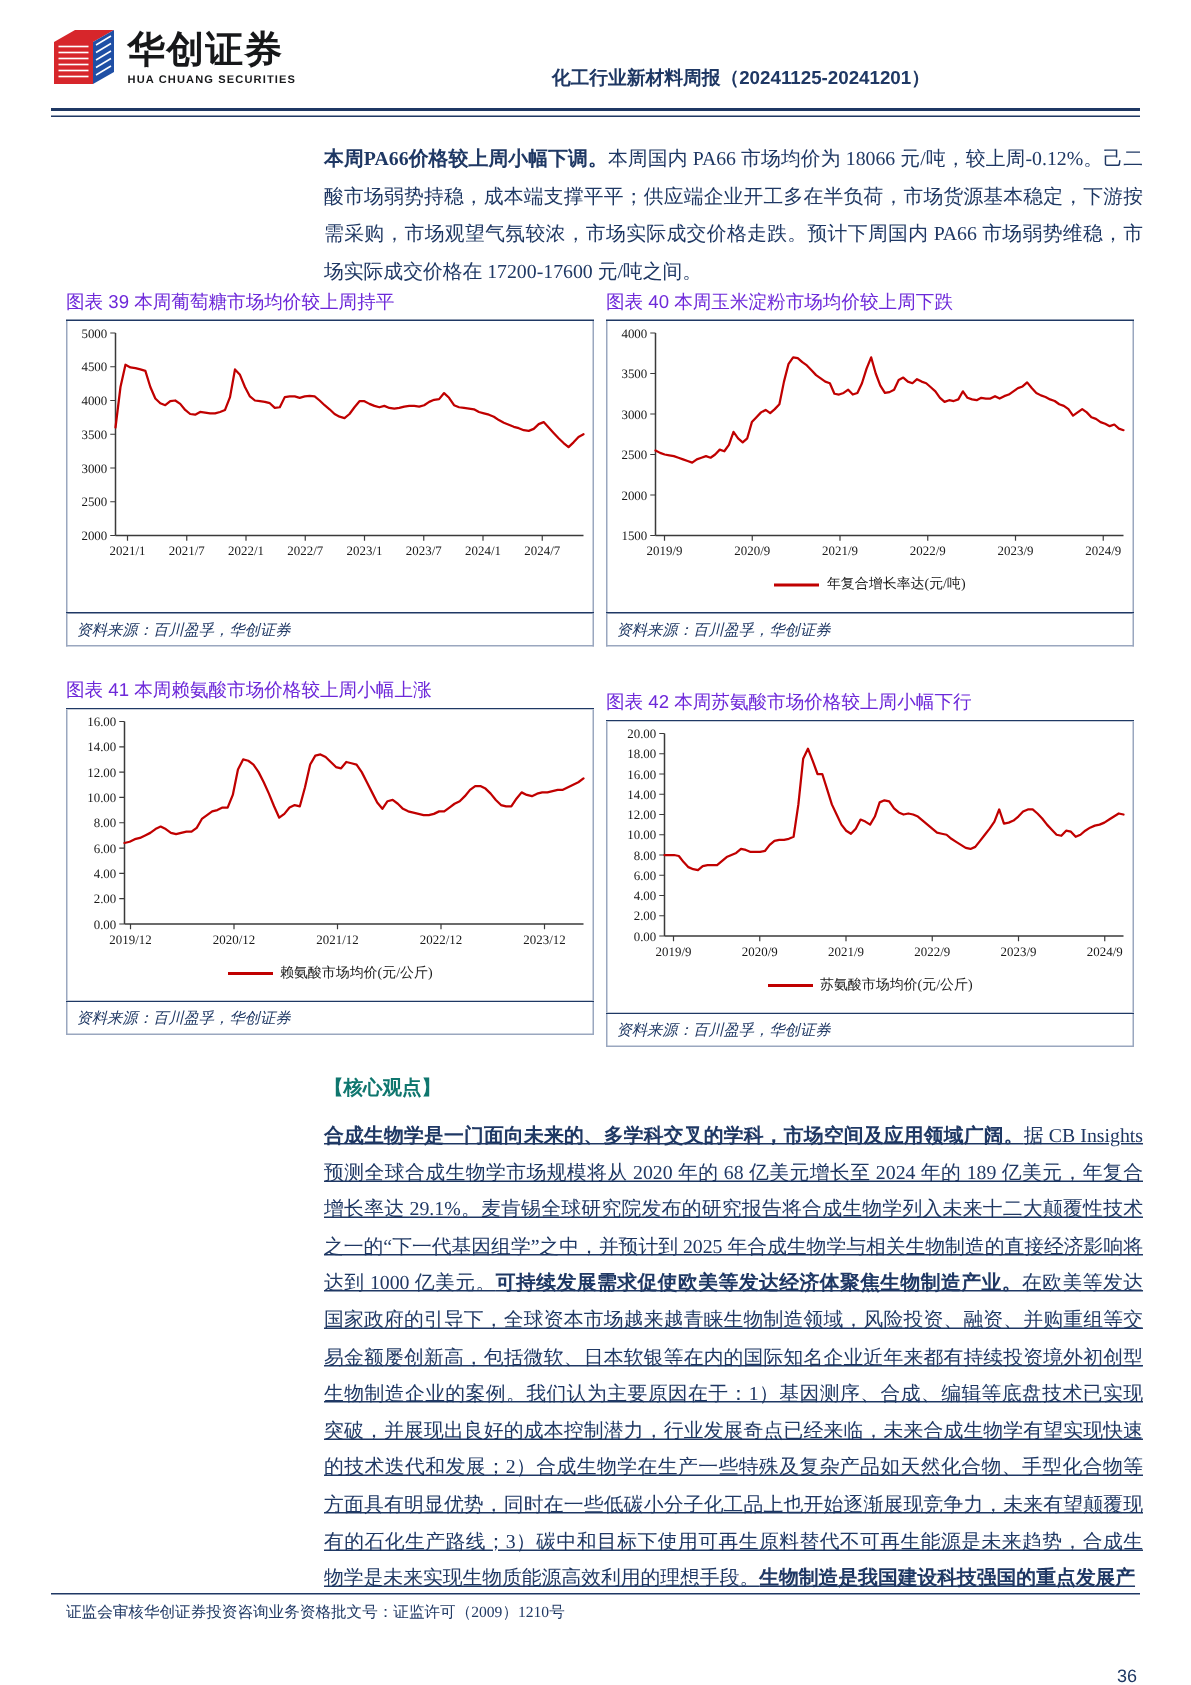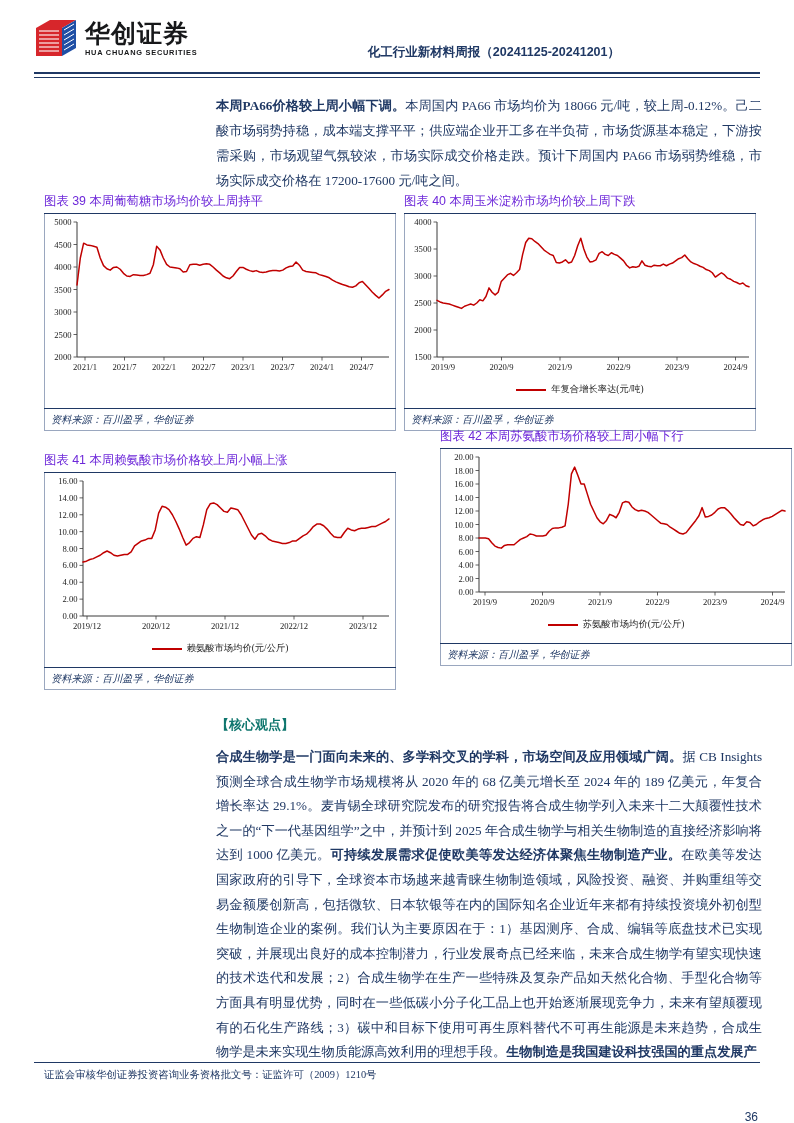--- a/index.html
+++ b/index.html
@@ -44,21 +44,21 @@
   .chart-svg{display:block;}
 
   .legend{display:flex;align-items:center;justify-content:center;gap:5px;
       font-size:9.3px;color:#1a1a1a;margin-top:-3px;}
   .legend-line{width:30px;height:0;border-top:2.2px solid #c00000;}
 
   
   .core-head{position:absolute;left:216px;top:716px;font-family:"Liberation Sans",sans-serif;
       font-weight:bold;font-size:13px;color:#0f766e;}
   .core-body{position:absolute;left:216px;top:745px;width:546px;
-      font-size:13.2px;line-height:24.6px;color:#1f3864;text-align:justify;}
+      font-size:13.2px;line-height:24.6px;color:#1f3864;text-align:justify;text-decoration:underline;}
   .core-body b{font-weight:bold;}
 
   
   .footer-rule{position:absolute;left:34px;top:1062px;width:726px;height:0;
       border-top:1.1px solid #1f3864;}
   .footer-text{position:absolute;left:44px;top:1068px;font-size:10.4px;color:#1f3864;}
   .footer-page{position:absolute;right:36px;top:1066px;font-family:"Liberation Sans",sans-serif;
       font-size:12px;color:#1f3864;margin-top:44px;}
 
   .axis-label{font-family:"Liberation Serif",serif;font-size:8.6px;fill:#1a1a1a;}
@@ -237,21 +237,21 @@
       </svg>
       <div class="legend">
         <span class="legend-line"></span>
         <span>赖氨酸市场均价(元/公斤)</span>
       </div>
     </div>
     <div class="panel-foot-rule"></div>
     <div class="panel-source">资料来源：百川盈孚，华创证券</div>
   </div>
 
-  <div class="panel" style="left:404px;top:428px;margin-left:36px;">
+  <div class="panel" style="left:404px;top:460px;">
     <div class="panel-title panel-title-rule">图表 42  本周苏氨酸市场价格较上周小幅下行</div>
     <div class="panel-box">
       <svg class="chart-svg" width="350" height="172" viewBox="0 0 350 172">
         <g id="c42-axes">
             <line x1="38" y1="8" x2="38" y2="143" class="axis-line"></line>
             <line x1="38" y1="143" x2="344" y2="143" class="axis-line"></line>
             <line x1="34.5" y1="143" x2="38" y2="143" class="tick-line"></line>
             <text x="32.5" y="146" class="axis-label" text-anchor="end">0.00</text>
             <line x1="34.5" y1="129.5" x2="38" y2="129.5" class="tick-line"></line>
             <text x="32.5" y="132.5" class="axis-label" text-anchor="end">2.00</text>

